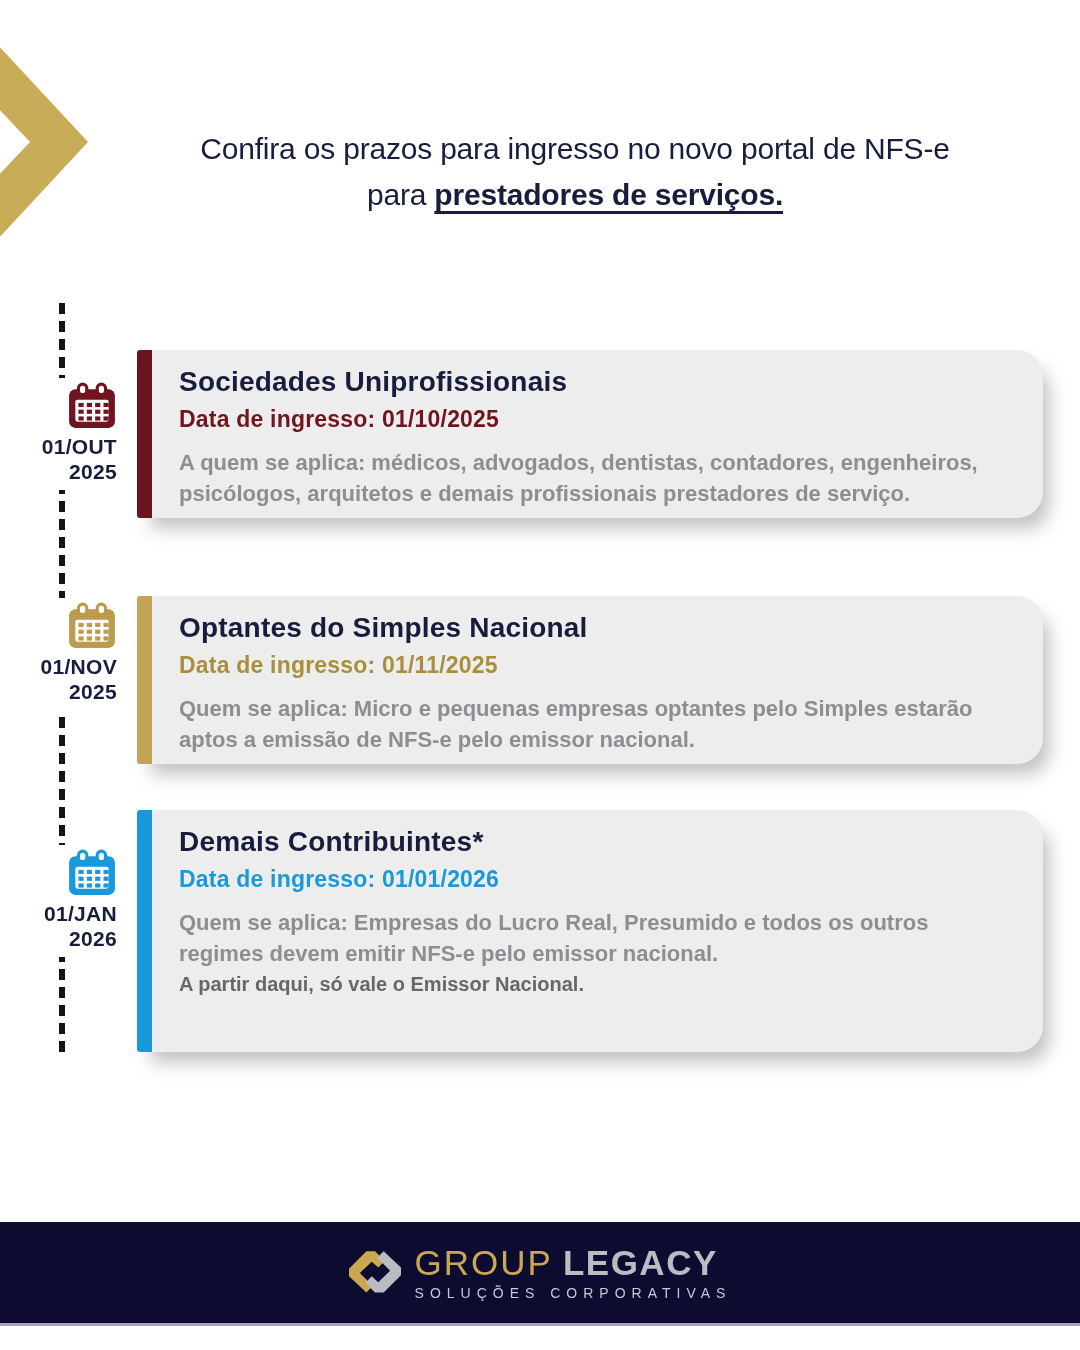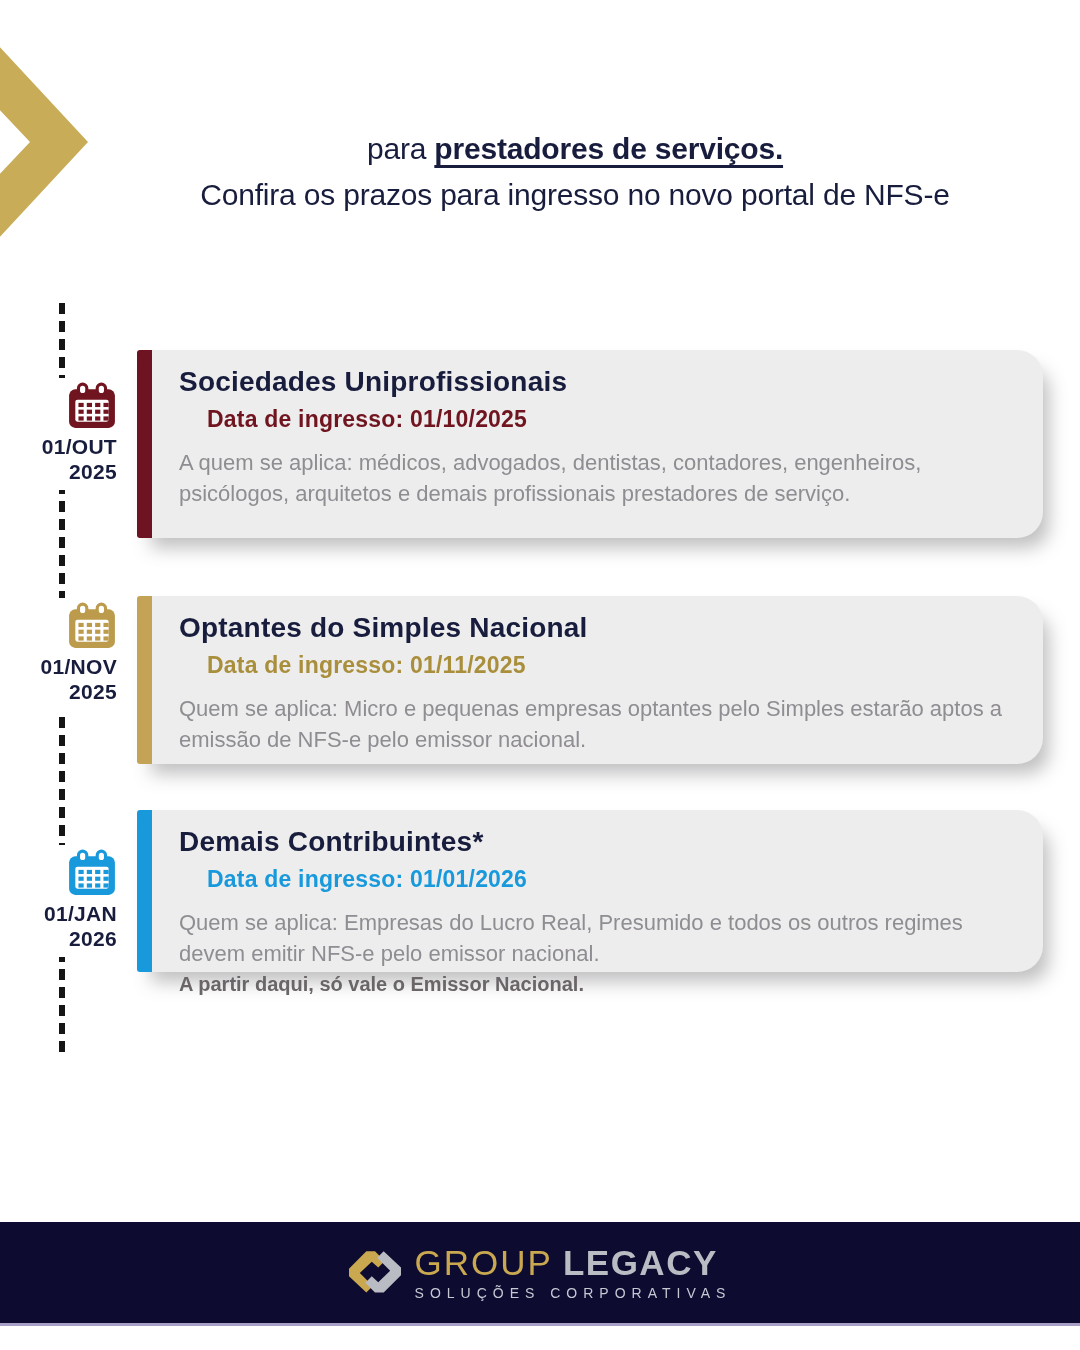--- a/index.html
+++ b/index.html
@@ -39,27 +39,27 @@
     position:absolute; left:137px; width:906px;
     background:#EDEDED; border-radius:4px 26px 26px 4px;
     box-shadow:10px 14px 18px -4px rgba(90,90,95,0.38);
     padding:16px 40px 0 42px; box-sizing:border-box;
   }
   .card .accent {
     position:absolute; left:0; top:0; bottom:0; width:15px;
     border-radius:3px 0 0 3px;
   }
   .card h2 { margin:0; font-size:28px; line-height:32px; font-weight:800; color:#181D3D; letter-spacing:0.2px; }
-  .card-date { margin-top:7px; font-size:23px; line-height:28px; font-weight:800; letter-spacing:0.2px;margin-left:28px; }
-  .card-body { margin:14px 0 0 0; font-size:22px; line-height:31px; color:#8F8C92; }
+  .card-date { margin-top:7px; font-size:23px; line-height:28px; font-weight:800; letter-spacing:0.2px; }
+  .card-body { margin:14px 0 0 0; font-size:22px; line-height:31px; color:#8F8C92;font-weight:bold; }
   .card-body-bold { margin:0; font-size:20px; line-height:31px; font-weight:800; color:#6A6568; }
   .card-body-bold:empty { display:none; }
-  #card-0 { top:350px; height:188px; }
+  #card-0 { top:350px; height:168px; }
   #card-1 { top:596px; height:168px; }
-  #card-2 { top:810px; height:162px; }
+  #card-2 { top:810px; height:242px; }
   #tl-0 { top:378px; }
   #tl-1 { top:598px; }
   #tl-2 { top:845px; }
   
   .footer {
     position:absolute; left:0; right:0; top:1222px; height:101px;
     background:#0E0B30; border-bottom:3px solid #A79FC5;
     display:flex; align-items:center; justify-content:center;
   }
   .footer .logo { display:inline-block; width:52px; height:44px; margin-right:14px; }
@@ -73,22 +73,22 @@
 
 <div class="page">
 
   <span class="chevron-wrap" style="color: rgb(201, 172, 88);">
     <svg width="100" height="300" viewBox="0 0 100 300" xmlns="http://www.w3.org/2000/svg">
       <path d="M-55 -12 L88 142 L-55 296 L-55 232 L30 142 L-55 52 Z" fill="currentColor"></path>
     </svg>
   </span>
 
   <div class="header">
+    <div>Confira os prazos para ingresso no novo portal de NFS-e</div>
     <div><span>para </span><span class="em">prestadores de serviços.</span></div>
-    <div>Confira os prazos para ingresso no novo portal de NFS-e</div>
   </div>
 
   <div class="timeline-line"></div>
 
   <div class="tl-item" id="tl-0">
     <span class="cal" style="color: rgb(112, 20, 31);">
       <svg viewBox="0 0 48 46" width="50" height="48" xmlns="http://www.w3.org/2000/svg">
         <rect x="2" y="7" width="44" height="37" rx="6" fill="currentColor"></rect>
         <rect x="8" y="17" width="32" height="21" rx="2" fill="#ffffff"></rect>
         <rect x="11" y="20" width="5" height="4" fill="currentColor"></rect>

